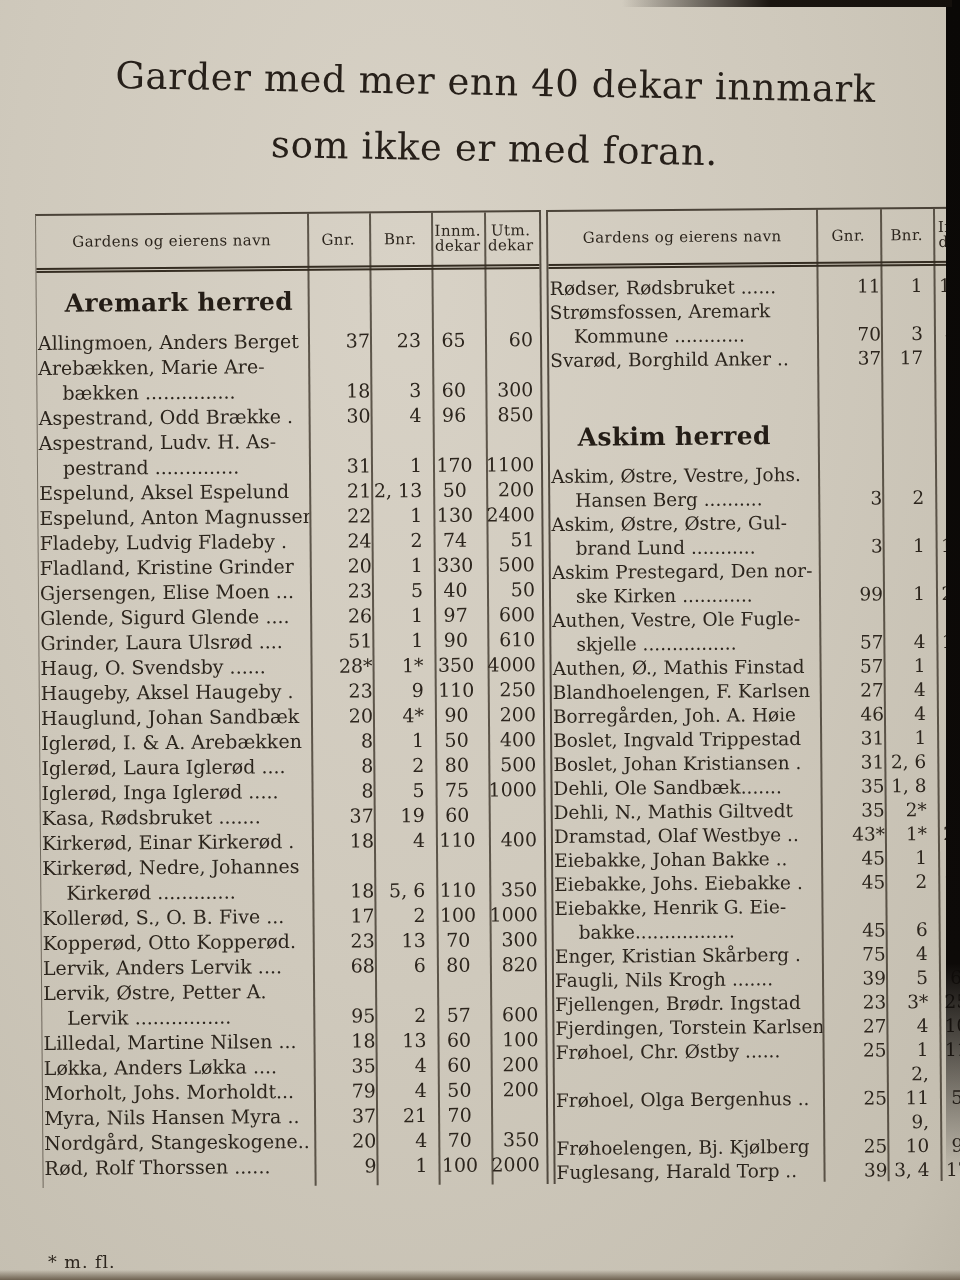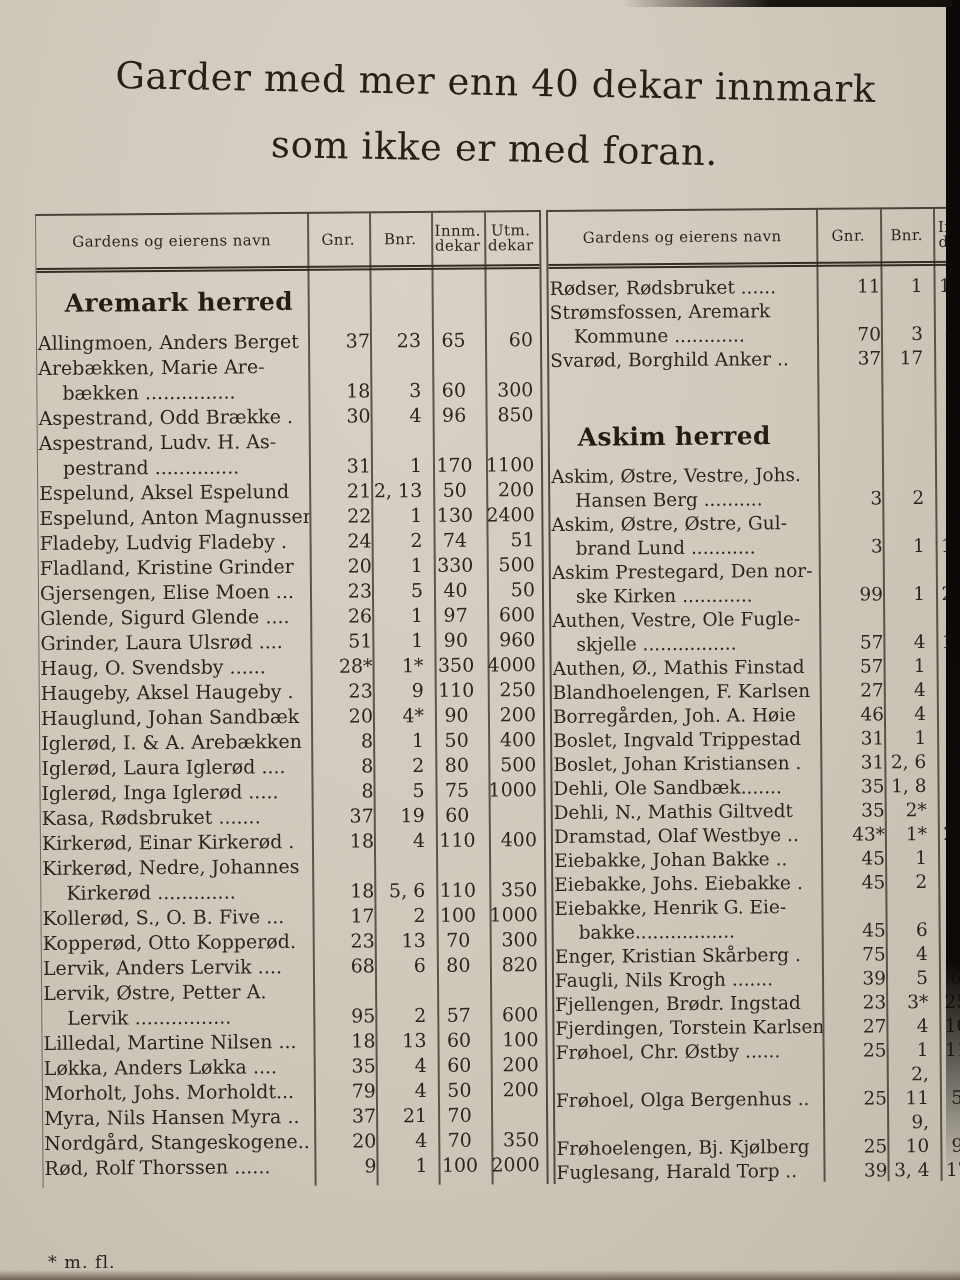--- a/index.html
+++ b/index.html
@@ -201,21 +201,21 @@
             <div class="cell c-innm">97</div>
             <div class="cell c-utm">600</div>
           </div>
           <div class="row">
             <div class="cell c-name">
               <div class="nm">Grinder, Laura Ulsrød ....</div>
             </div>
             <div class="cell c-gnr">51</div>
             <div class="cell c-bnr">1</div>
             <div class="cell c-innm">90</div>
-            <div class="cell c-utm">960</div>
+            <div class="cell c-utm">610</div>
           </div>
           <div class="row">
             <div class="cell c-name">
               <div class="nm">Haug, O. Svendsby ......</div>
             </div>
             <div class="cell c-gnr">28*</div>
             <div class="cell c-bnr">1*</div>
             <div class="cell c-innm">350</div>
             <div class="cell c-utm">4000</div>
           </div>

